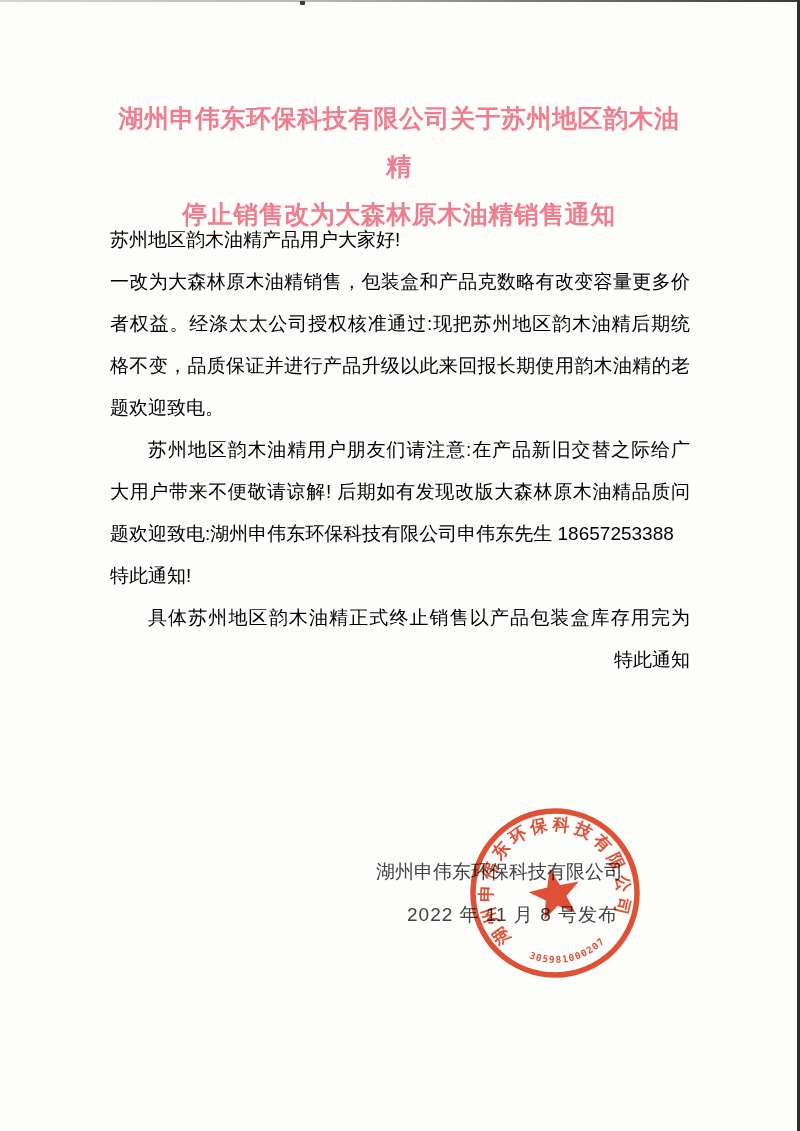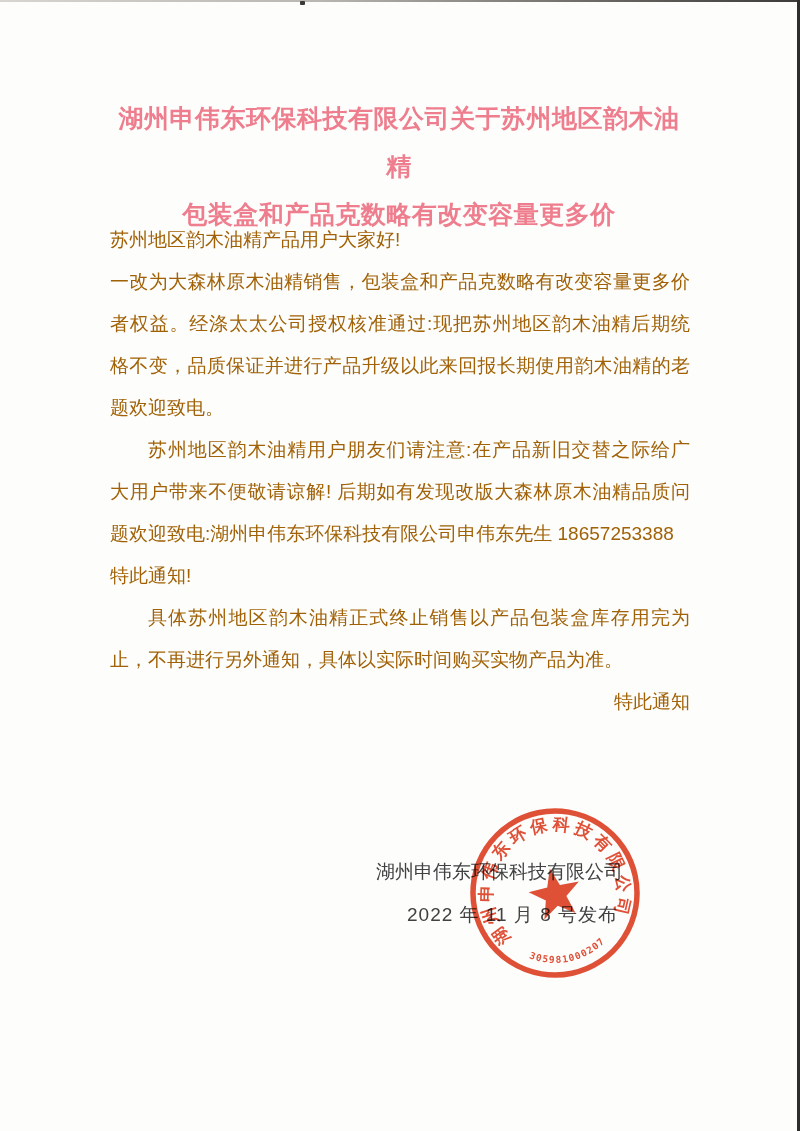--- a/index.html
+++ b/index.html
@@ -29,21 +29,21 @@
     position:absolute;left:110px;top:94px;width:578px;
     text-align:center;
     color:#ee7e8e;
     font-size:25px;font-weight:bold;
     line-height:48px;
     letter-spacing:0.5px;
   }
   
   .doc-body{
     position:absolute;left:110px;top:219px;width:580px;
-    color:#a16207;
+    color:#000000;
     font-size:19px;
     line-height:42px;
   }
   .line{height:42px;white-space:pre;}
   .line.j{white-space:normal;text-align:justify;text-align-last:justify;}
   .line.in{text-indent:2em;text-align:right;}
   
   .signature{
     position:absolute;left:110px;top:850px;width:578px;
     text-align:right;
@@ -64,35 +64,34 @@
 <body>
 
 <div class="page">
 
   <div class="scan-top"></div>
   <div class="scan-right"></div>
   <div class="scan-speck"></div>
 
   <div class="title">
     <div>湖州申伟东环保科技有限公司关于苏州地区韵木油精</div>
-    <div>包装盒和产品克数略有改变容量更多价</div>
+    <div>停止销售改为大森林原木油精销售通知</div>
   </div>
 
   <div class="doc-body">
     <div class="line">苏州地区韵木油精产品用户大家好!</div>
     <div class="line j">一改为大森林原木油精销售，包装盒和产品克数略有改变容量更多价</div>
     <div class="line j">者权益。经涤太太公司授权核准通过:现把苏州地区韵木油精后期统</div>
     <div class="line j">格不变，品质保证并进行产品升级以此来回报长期使用韵木油精的老</div>
     <div class="line">题欢迎致电。</div>
     <div class="line in j">苏州地区韵木油精用户朋友们请注意:在产品新旧交替之际给广</div>
     <div class="line j">大用户带来不便敬请谅解! 后期如有发现改版大森林原木油精品质问</div>
     <div class="line">题欢迎致电:湖州申伟东环保科技有限公司申伟东先生 18657253388</div>
     <div class="line">特此通知!</div>
     <div class="line in j">具体苏州地区韵木油精正式终止销售以产品包装盒库存用完为</div>
-    <div class="line">止，不再进行另外通知，具体以实际时间购买实物产品为准。</div>
     <div class="line in">特此通知</div>
   </div>
 
   <div class="signature">
     <div class="sig-line">湖州申伟东环保科技有限公司</div>
     <div class="sig-line sig-date">2022 年 11 月 8 号发布</div>
   </div>
 
   <svg class="stamp" viewBox="0 0 184 184" xmlns="http://www.w3.org/2000/svg">
     <g transform="rotate(-12 92 92)" fill="#df4226">

